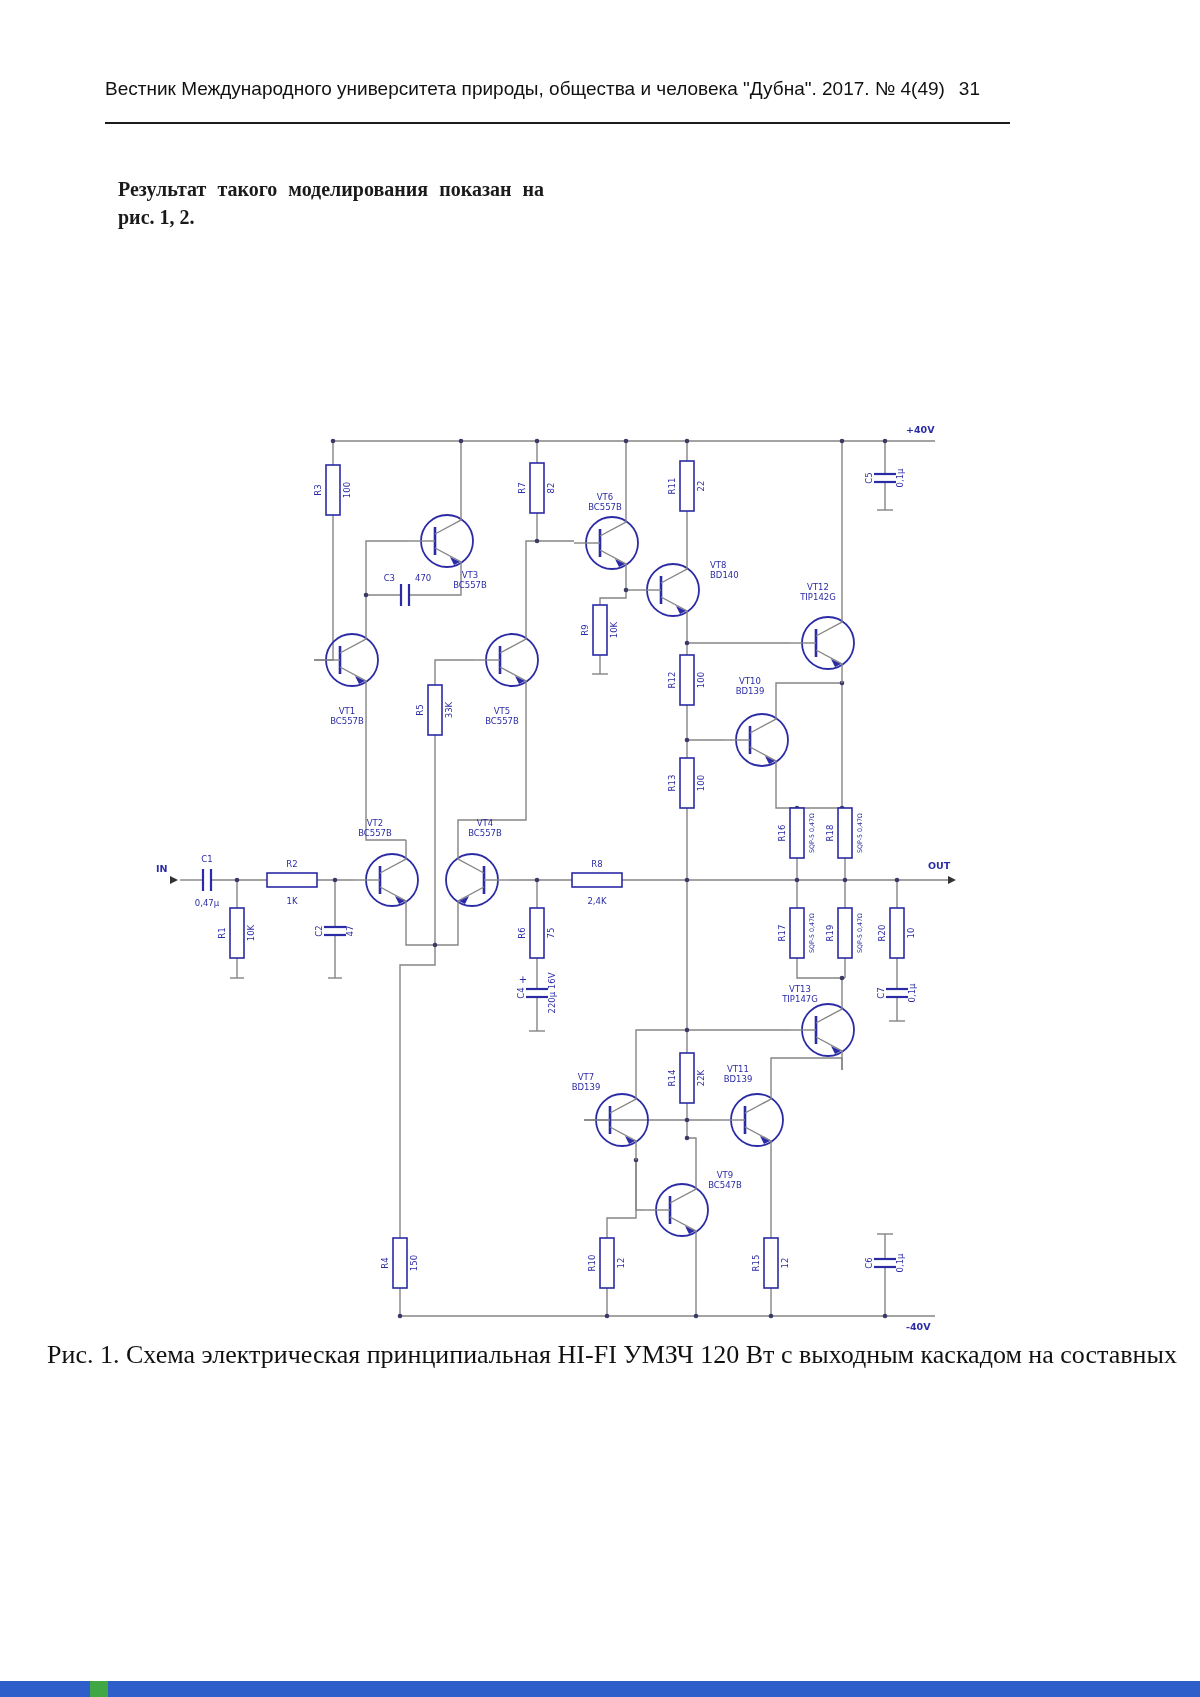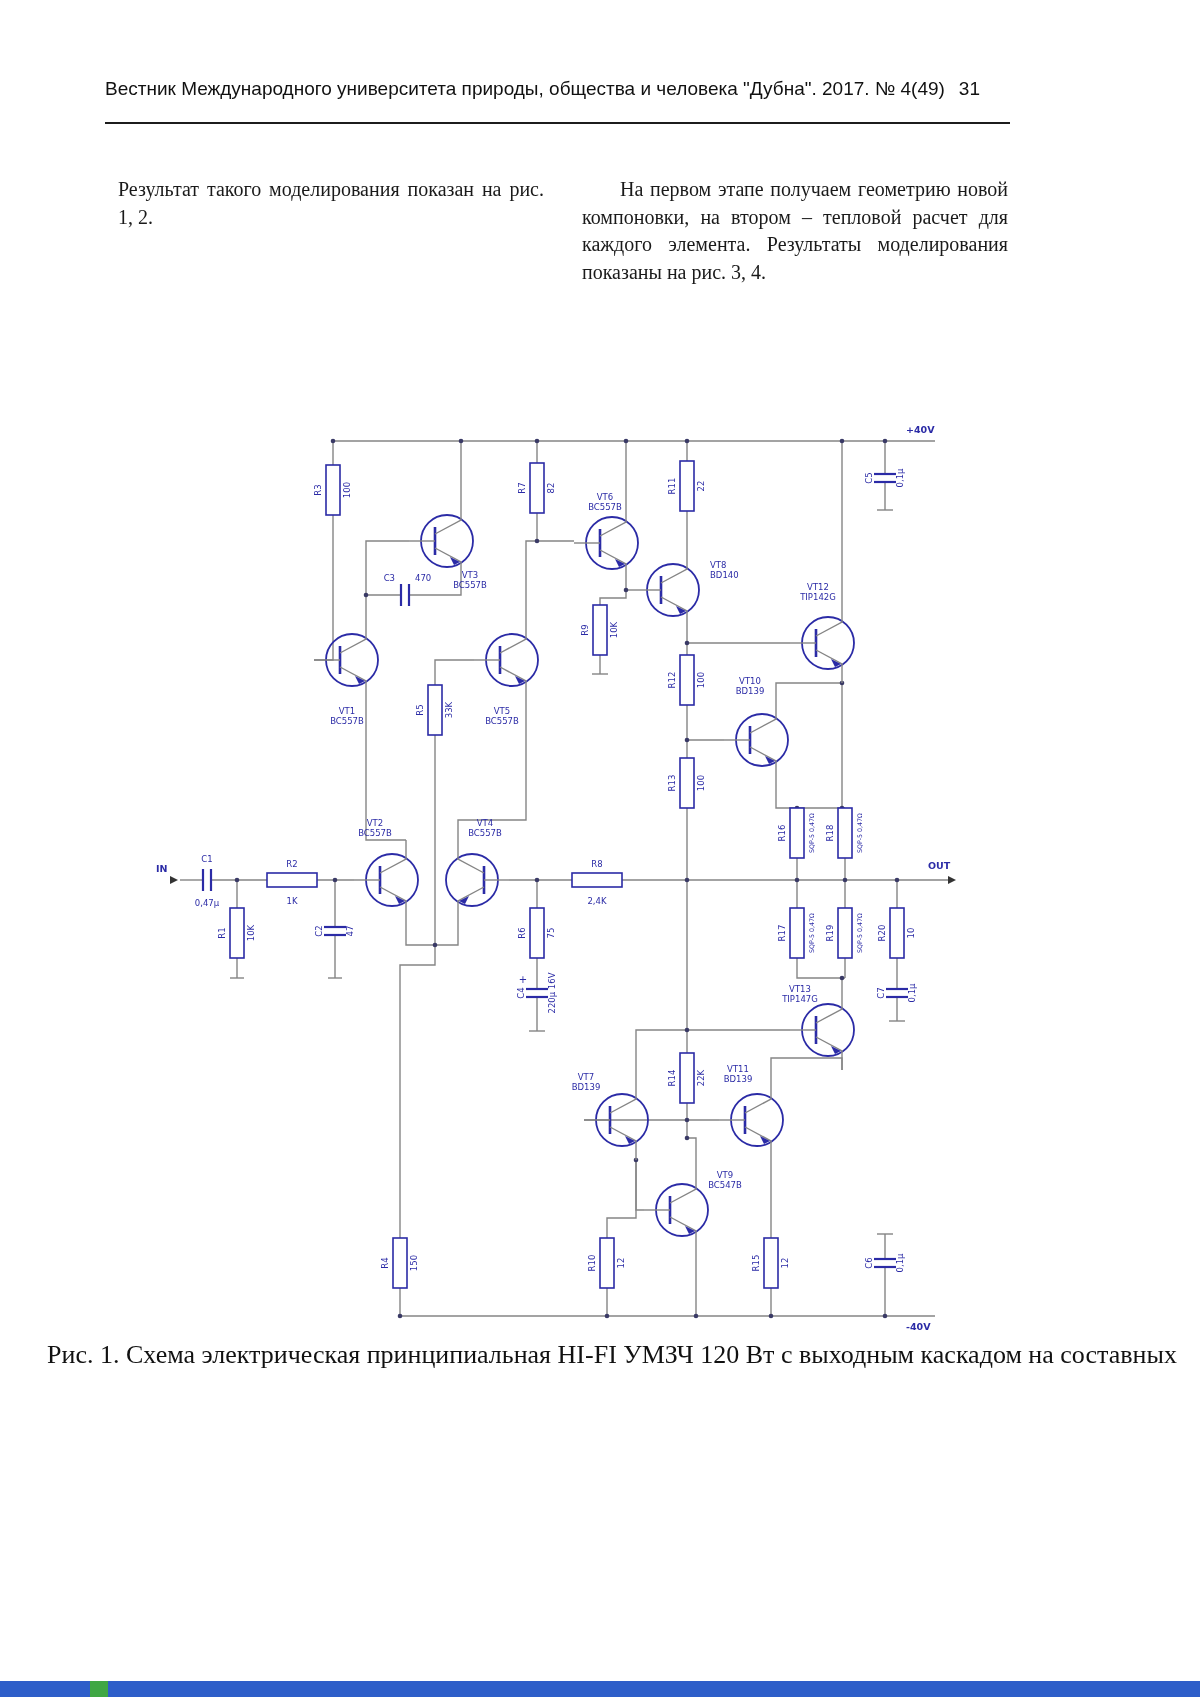--- a/index.html
+++ b/index.html
@@ -4,21 +4,21 @@
 <style>
   html,body{margin:0;padding:0;background:#e8e8e8;}
   .page{position:relative;width:1200px;height:1697px;background:#ffffff;overflow:hidden;
         font-family:"Liberation Serif", serif;color:#1a1a1a;}
   .header{position:absolute;left:105px;top:78px;width:875px;display:flex;
           justify-content:space-between;align-items:baseline;
           font-family:"Liberation Sans", sans-serif;font-size:19px;color:#111;}
   .rule{position:absolute;left:105px;top:122px;width:905px;border-bottom:2px solid #1c1c1c;}
   .columns{position:absolute;left:118px;top:176px;width:890px;display:flex;gap:38px;}
   .col{width:426px;font-size:20px;line-height:27.5px;text-align:justify;}
-  .col p{margin:0;}
+  .col p{margin:0;font-weight:bold;}
   .col p.ind{text-indent:38px;}
   .fig{position:absolute;left:150px;top:418px;width:870px;height:918px;margin:0;}
   .caption{position:absolute;left:12px;top:1342px;width:1200px;text-align:center;
            font-size:26px;line-height:26px;color:#111;}
   .bottom-bar{position:absolute;left:0;top:1681px;width:1200px;height:16px;background:#2e5ec9;}
   .bar-accent{position:absolute;left:90px;top:0;width:18px;height:16px;background:#3fa744;}
   svg text{font-family:"DejaVu Sans", sans-serif;}
 </style>
 </head>
 <body>
@@ -30,21 +30,20 @@
     <span>31</span>
   </header>
 
   <div class="rule"></div>
 
   <main class="columns">
     <div class="col">
       <p>Результат такого моделирования показан на рис. 1, 2.</p>
     </div>
     <div class="col">
-      <p class="ind">На первом этапе получаем геометрию новой компоновки, на втором – тепловой расчет для каждого элемента. Результаты моделирования показаны на рис. 3, 4.</p>
     </div>
   </main>
 
   <figure class="fig">
     <svg viewBox="0 0 870 918" width="870" height="918" xmlns="http://www.w3.org/2000/svg">
         <polyline points="183,23 785,23" fill="none" stroke="#858585" stroke-width="1.4"></polyline>
         <polyline points="250,898 785,898" fill="none" stroke="#858585" stroke-width="1.4"></polyline>
         <polyline points="183,23 183,47" fill="none" stroke="#858585" stroke-width="1.4"></polyline>
         <polyline points="183,97 183,242 164,242" fill="none" stroke="#858585" stroke-width="1.4"></polyline>
         <polyline points="387,23 387,45" fill="none" stroke="#858585" stroke-width="1.4"></polyline>

